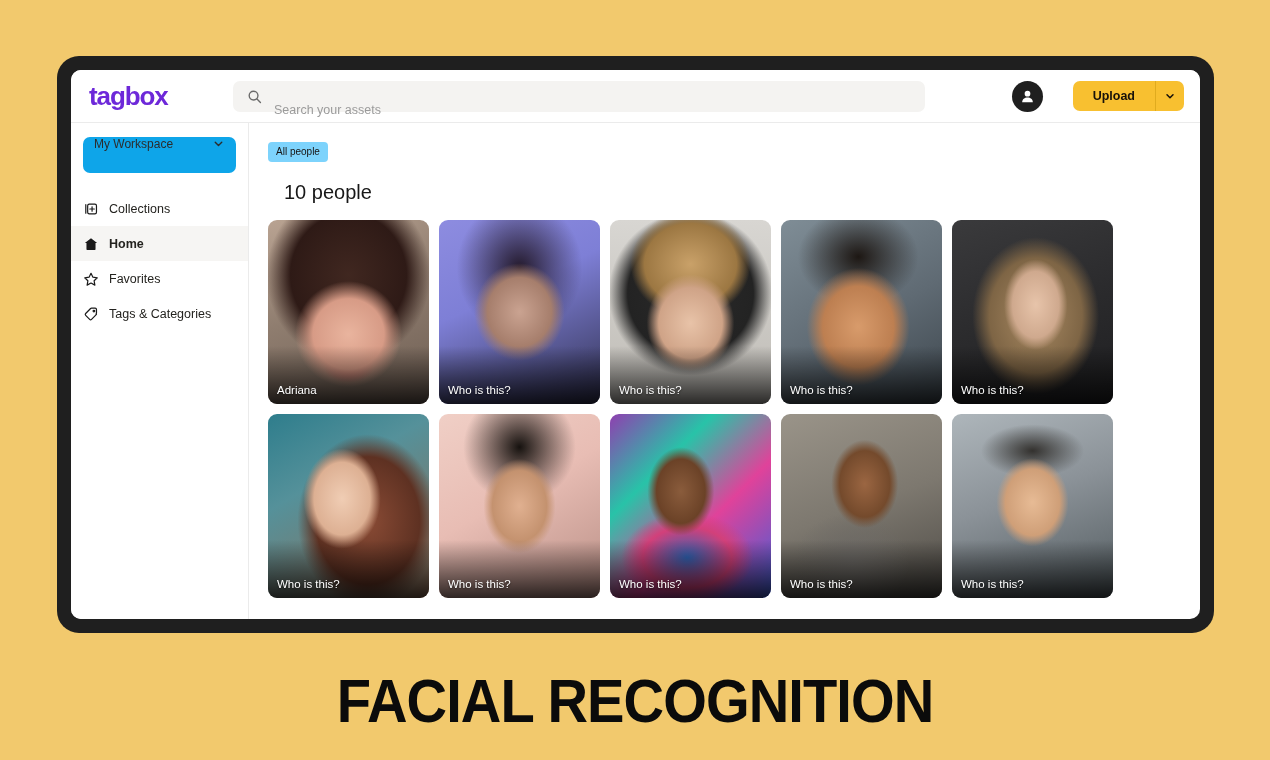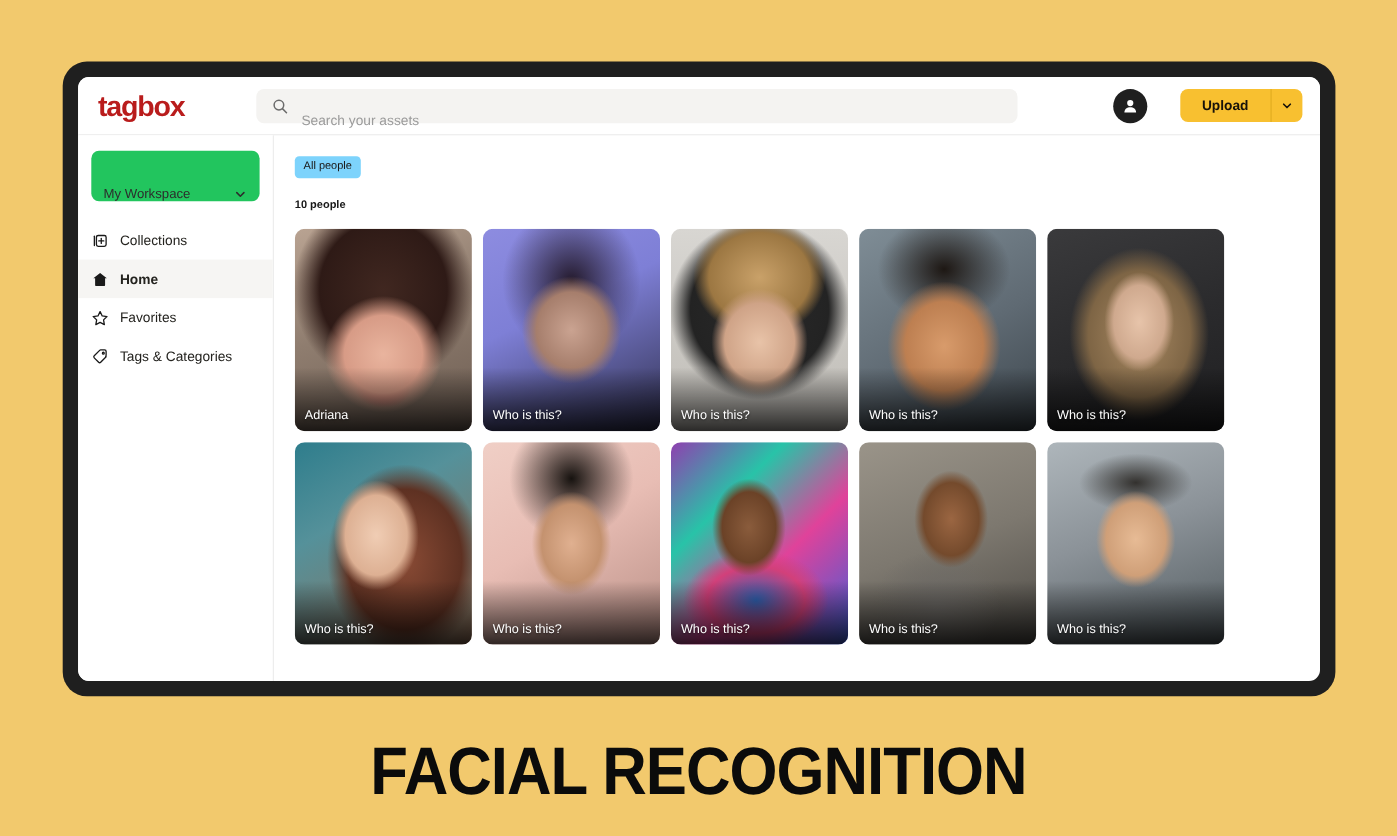--- a/index.html
+++ b/index.html
@@ -44,21 +44,21 @@
     background: #ffffff;
     border-bottom: 1px solid #ebebeb;
     display: flex;
     align-items: center;
     padding: 0 16px 0 18px;
     box-sizing: border-box;
   }
   .logo {
     font-size: 26px;
     font-weight: bold;
-    color: #b91c1c;
+    color: #6d28d9;
     letter-spacing: -1.1px;
     width: 144px;
     user-select: none;
   }
   .search-wrap {
     flex: 0 0 692px;
     height: 31px;
     background: #f4f3f1;
     border-radius: 7px;
     display: flex;
@@ -136,25 +136,25 @@
   .sidebar {
     width: 178px;
     min-width: 178px;
     border-right: 1px solid #ebebeb;
     background: #ffffff;
     padding-top: 14px;
     box-sizing: border-box;
   }
   .workspace-pill {
     margin: 0 12px 18px 12px;
-    height: 46px;
-    background: #22c55e;
+    height: 36px;
+    background: #0ea5e9;
     border-radius: 7px;
     display: flex;
-    align-items: flex-end;
+    align-items: flex-start;
     padding: 0 11px;
     box-sizing: border-box;
   }
   .workspace-label {
     font-size: 12px;
     color: #2c2c2c;
     flex: 1;
   }
   .nav-item {
     display: flex;
@@ -182,24 +182,24 @@
   .chip {
     display: inline-block;
     background: #7dd3fc;
     color: #171310;
     font-size: 10px;
     border-radius: 4px;
     padding: 4px 8px 5px 8px;
     margin-bottom: 19px;
   }
   .count-heading {
-    font-size: 10px;
-    font-weight: bold;
+    font-size: 20px;
+    font-weight: normal;
     color: #181818;
-    margin: 0 0 16px 0;
+    margin: 0 0 16px 16px;
   }
 
   .people-grid {
     display: grid;
     grid-template-columns: repeat(5, 161px);
     gap: 10px 10px;
   }
   .person-card {
     position: relative;
     width: 161px;

